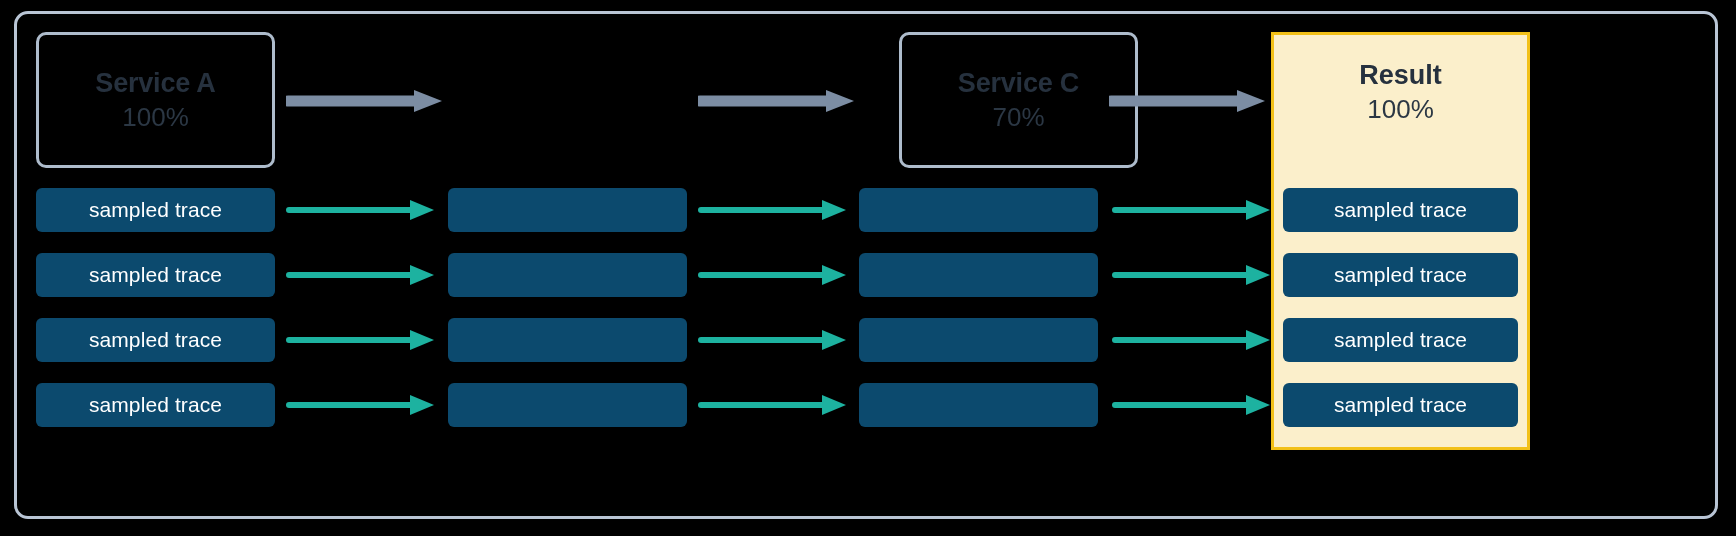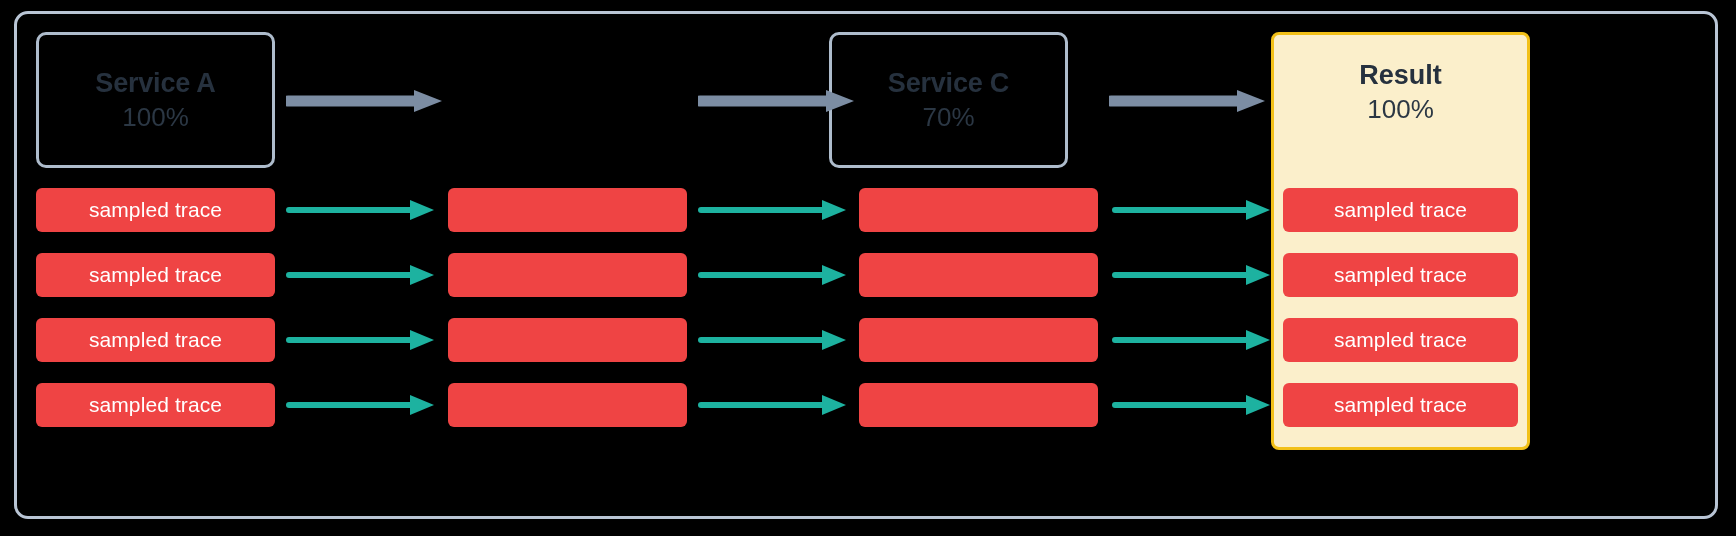--- a/index.html
+++ b/index.html
@@ -68,21 +68,21 @@
   
   .result-box {
     position: absolute;
     left: 1271px;
     top: 32px;
     width: 259px;
     height: 418px;
     box-sizing: border-box;
     background: #FBEFCB;
     border: 3px solid #F2C018;
-    border-radius: 8px;
+    border-radius: 0;
   }
   .result-head {
     position: absolute;
     left: 0;
     top: 26px;
     width: 100%;
     display: flex;
     flex-direction: column;
     align-items: center;
     gap: 4px;
@@ -96,21 +96,21 @@
   .result-pct {
     font-size: 26px;
     color: #2B3744;
     line-height: 1.1;
   }
 
   
   .trace-bar {
     position: absolute;
     height: 44px;
-    background: #ef4444;
+    background: #0c4a6e;
     border-radius: 6px;
     display: flex;
     align-items: center;
     justify-content: center;
   }
   .trace-bar .trace-label {
     font-size: 21px;
     color: #FFFFFF;
     letter-spacing: 0.1px;
     white-space: nowrap;
@@ -132,21 +132,21 @@
 <div id="diagram">
 
   <div class="outer-frame"></div>
 
   <div class="service-box" style="left:36px;">
     <div class="service-name">Service A</div>
     <div class="service-pct">100%</div>
   </div>
 
 
-  <div class="service-box" style="left:829px;text-align:center;">
+  <div class="service-box" style="left:899px;text-align:center;">
     <div class="service-name">Service C</div>
     <div class="service-pct">70%</div>
   </div>
 
   <div class="result-box">
     <div class="result-head">
       <div class="result-title">Result</div>
       <div class="result-pct">100%</div>
     </div>
   </div>

